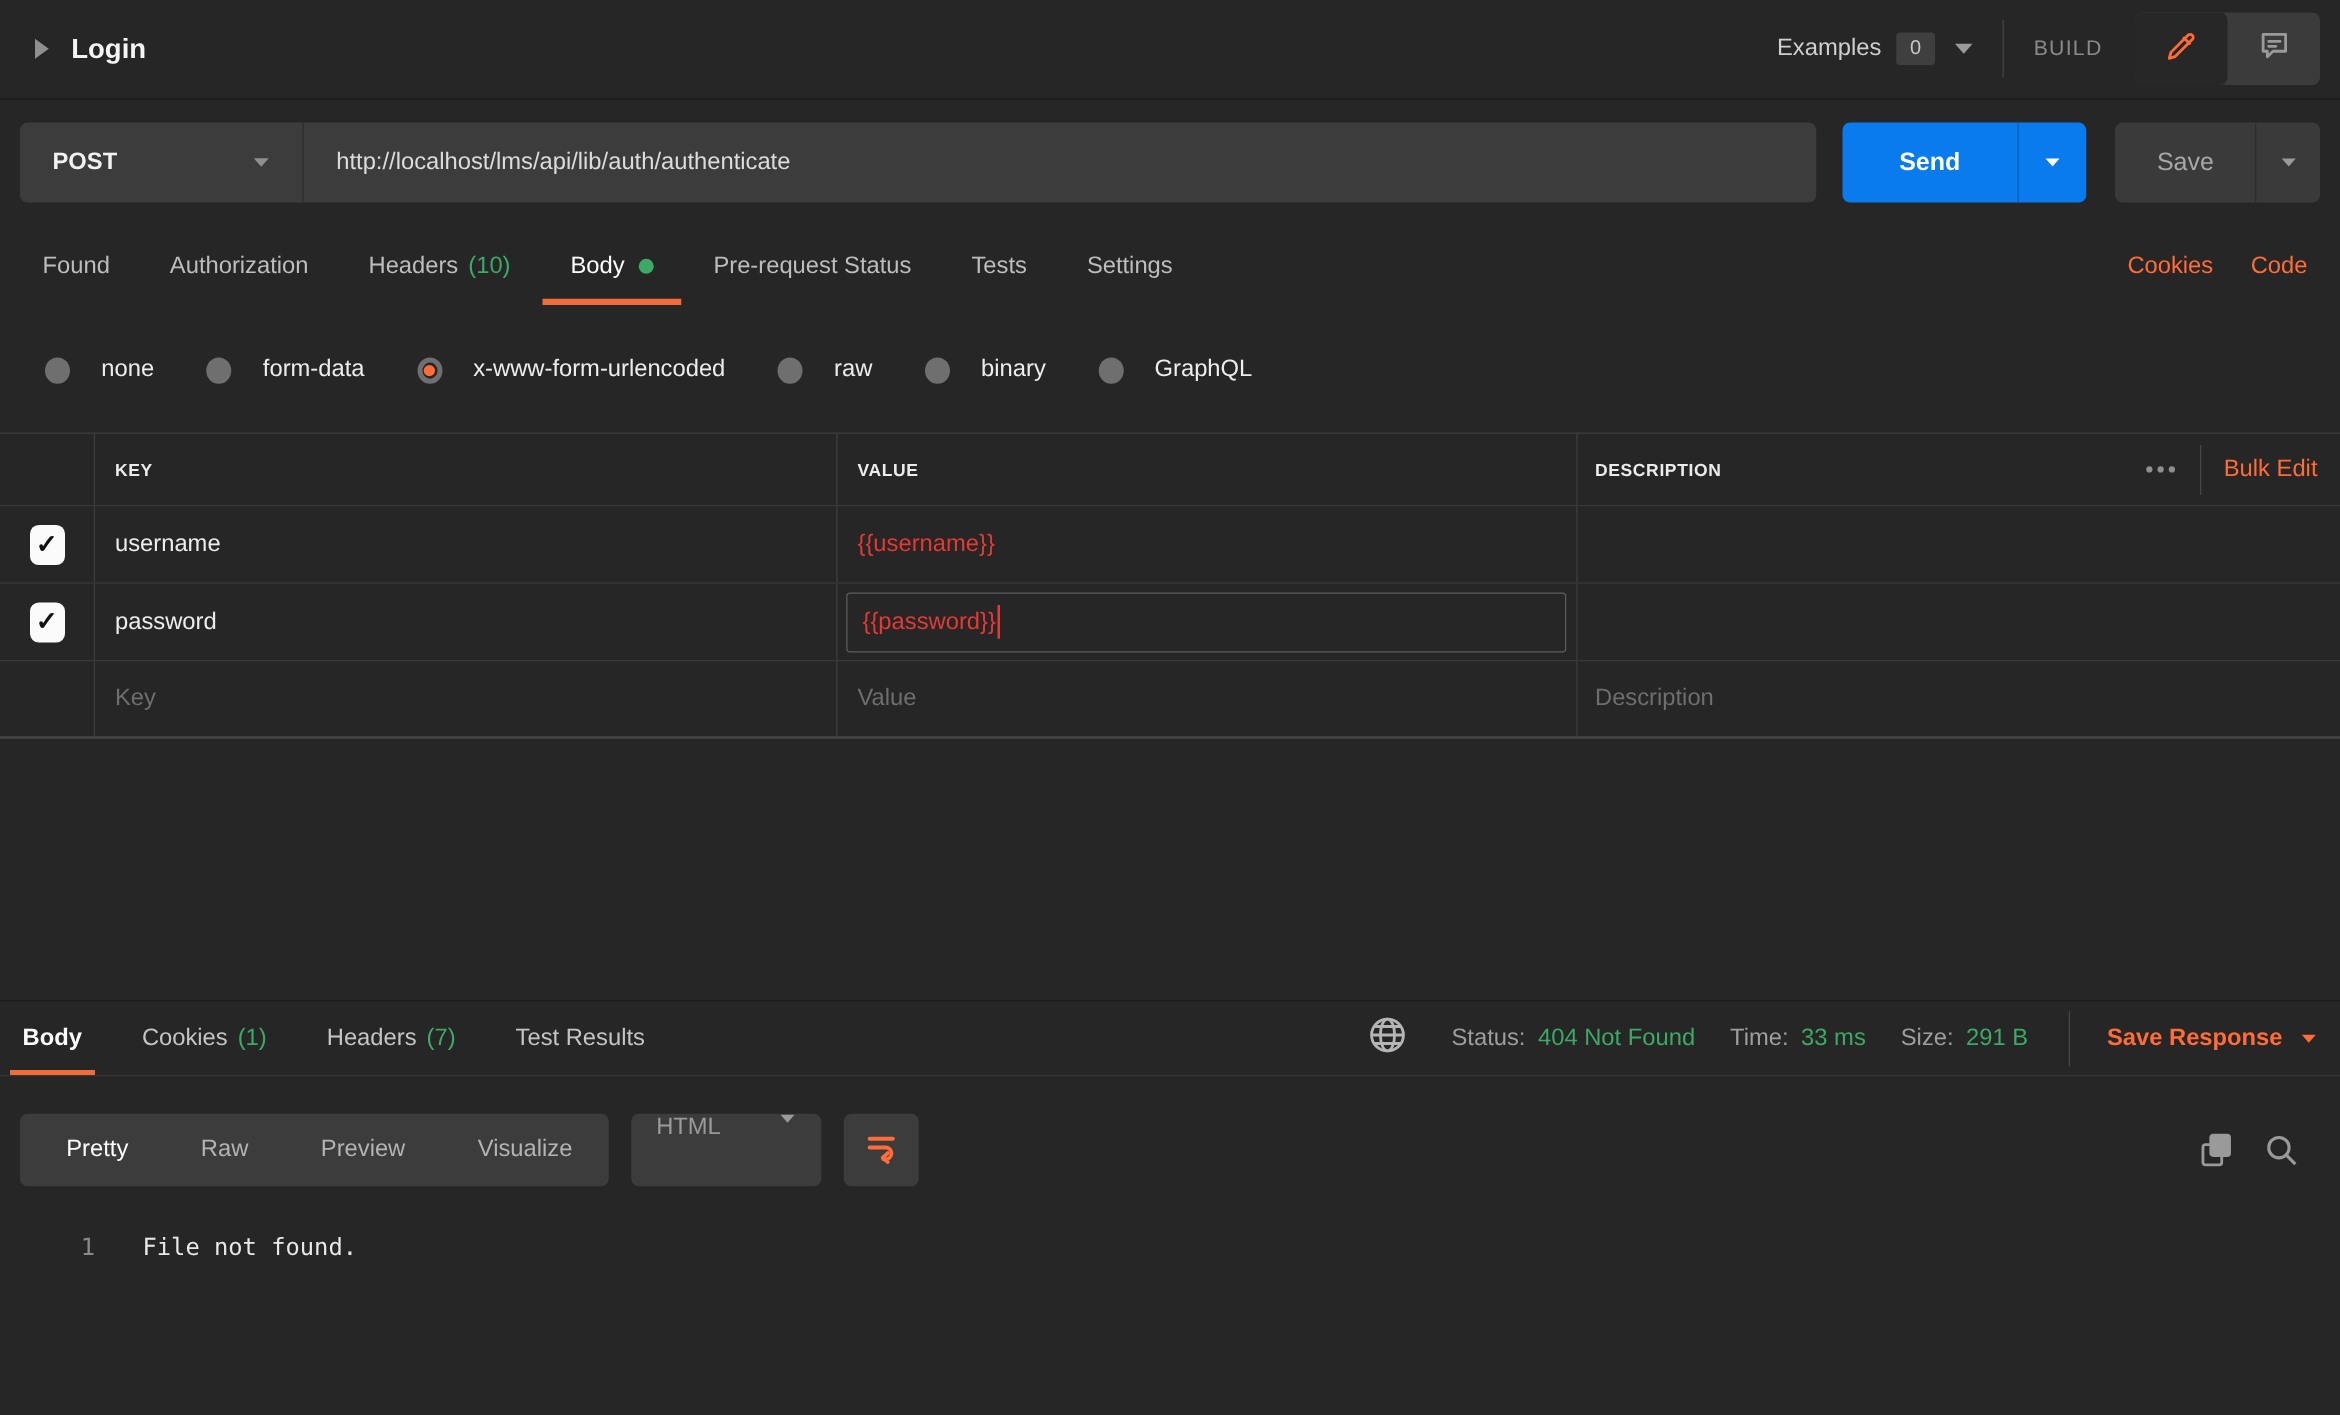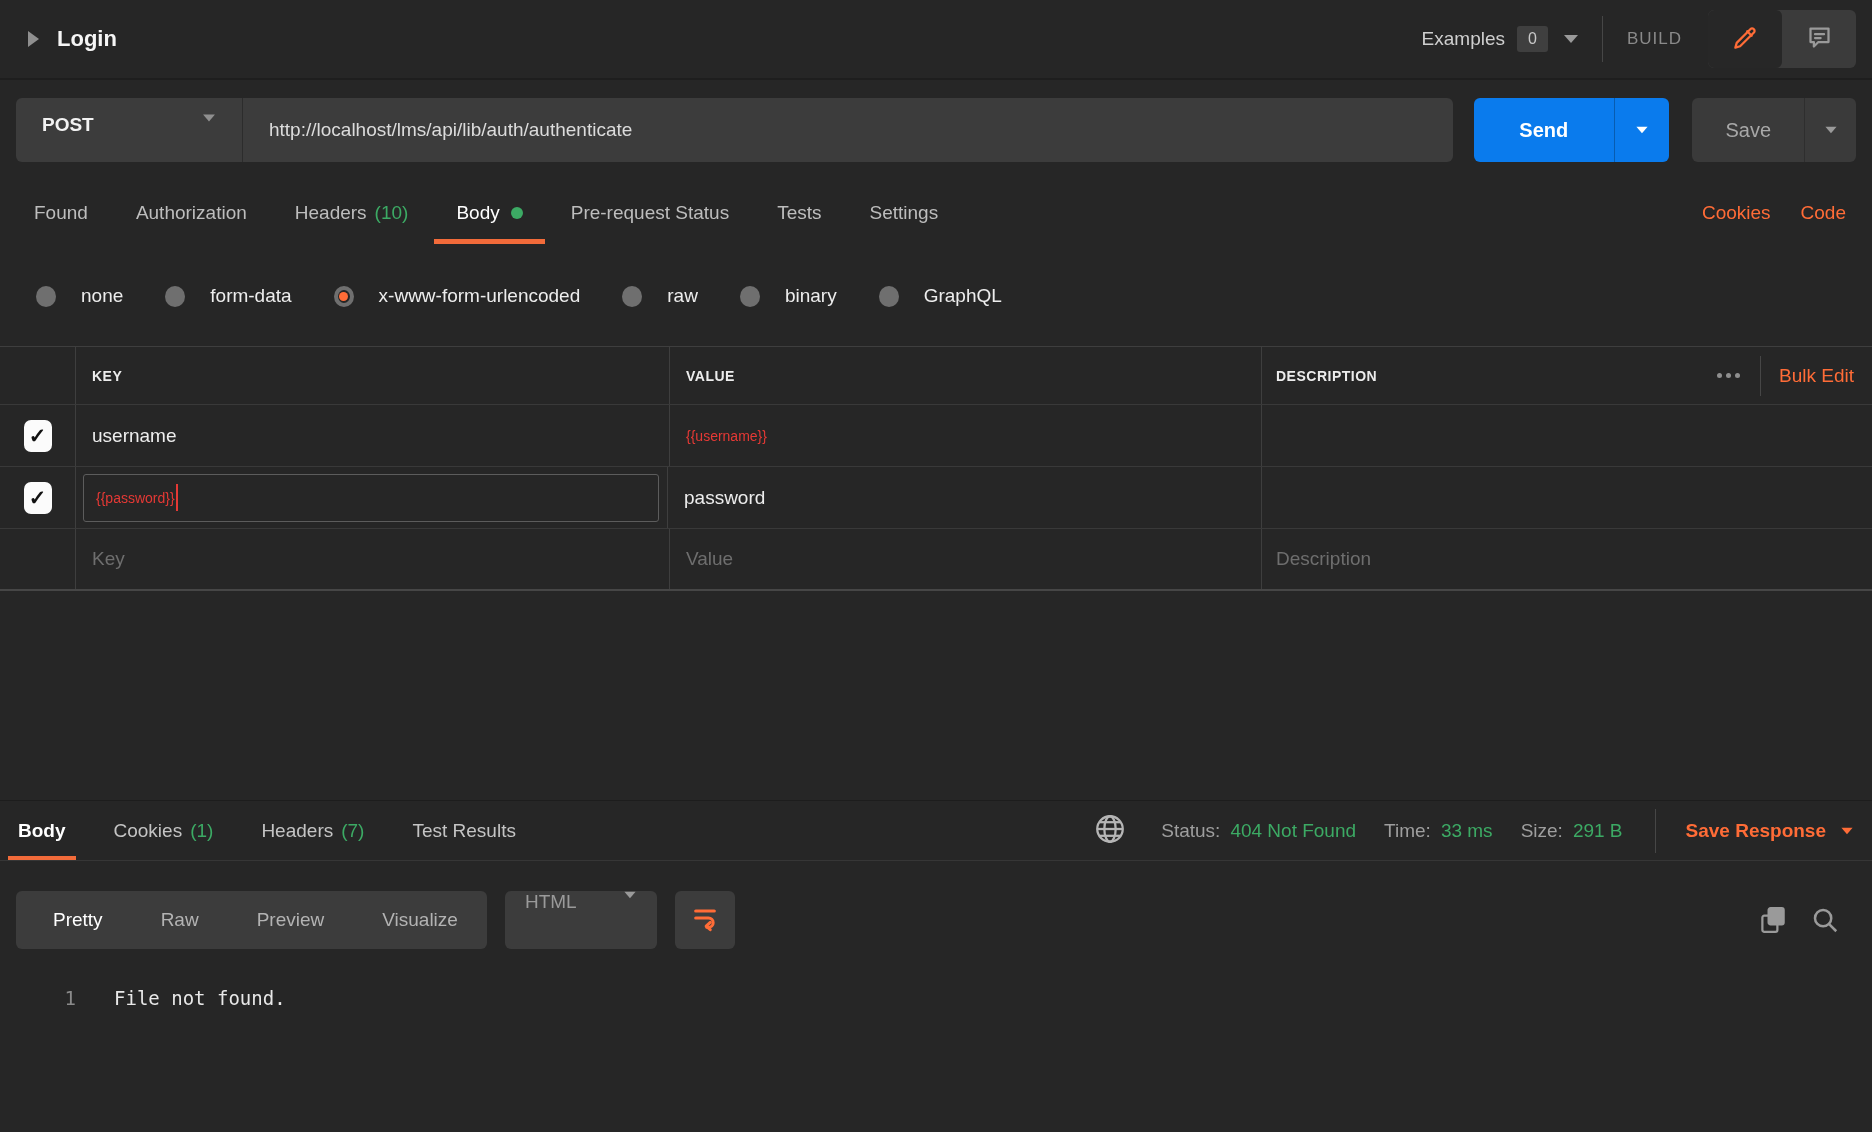--- a/index.html
+++ b/index.html
@@ -24,21 +24,21 @@
   .examples-caret{margin-left:16px;}
   .v-divider{width:1px; height:46px; background:#464646; margin:0 24px;}
   .build-label{font-size:17px; letter-spacing:1px; color:#8a8a8a;}
   .mode-group{margin-left:26px; background:#3b3b3b; border-radius:6px; display:flex; height:58px; overflow:hidden;}
   .mode-btn{width:74px; display:flex; align-items:center; justify-content:center; cursor:pointer;}
   .mode-btn.active{background:#272727; border-radius:6px;}
 
   
   .urlrow{flex:0 0 auto; display:flex; align-items:center; margin:18px 16px 0 16px; height:64px;}
   .url-input{flex:0 0 auto; width:1437px; height:64px; background:var(--panel); border-radius:6px; display:flex; align-items:center; overflow:hidden;}
-  .method{width:226px; flex:0 0 auto; height:100%; display:flex; padding:16px 26px; cursor:pointer; position:relative;}
+  .method{width:226px; flex:0 0 auto; height:100%; display:flex; align-items:center; padding:16px 26px; cursor:pointer; position:relative;}
   .method-label{font-size:19px; font-weight:bold; color:#f2f2f2;}
   .method .caret{margin-left:auto; border-top-color:#8f8f8f; transform:scale(.85);}
   .url-sep{width:1px; height:100%; background:#2c2c2c;}
   .url-text{flex:1; font-size:19px; color:#dcdcdc; padding:0 26px; white-space:nowrap; overflow:hidden; cursor:text;}
   .send-btn{margin-left:21px; height:64px; border-radius:6px; overflow:hidden; display:flex; background:var(--blue); cursor:pointer;}
   .send-main{width:140px; display:flex; align-items:center; justify-content:center; font-size:20px; font-weight:bold; color:#fff;}
   .send-caret{width:56px; display:flex; align-items:center; justify-content:center; border-left:1px solid rgba(0,0,0,.25);}
   .send-caret .caret{border-top-color:#fff; transform:scale(.8);}
   .save-btn{margin-left:23px; height:64px; border-radius:6px; overflow:hidden; display:flex; background:var(--panel2); cursor:pointer;}
   .save-main{width:112px; display:flex; align-items:center; justify-content:center; font-size:20px; color:#a8a8a8;}
@@ -69,21 +69,21 @@
   .prow.last{border-bottom:2px solid #464646;}
   .cell{display:flex; align-items:center;}
   .c-check{width:76px; flex:0 0 auto; border-right:1px solid var(--line); justify-content:center;}
   .c-key{width:594px; flex:0 0 auto; border-right:1px solid var(--line); padding-left:16px;}
   .c-val{width:592px; flex:0 0 auto; border-right:1px solid var(--line); padding-left:16px;}
   .c-desc{flex:1; padding-left:14px;}
   .hrow{height:58px;}
   .drow{height:62px;}
   .col-h{font-size:14px; font-weight:bold; letter-spacing:.5px; color:#ececec;}
   .cell-text{font-size:19px; color:#ededed;}
-  .var-text{font-size:14px; color:var(--red);}
+  .var-text{font-size:19px; color:var(--red);}
   .checkbox{width:28px; height:32px; background:#fbfbfb; border-radius:7px; display:flex; align-items:center; justify-content:center; cursor:pointer;}
   .checkbox::after{content:"\2713"; color:#111; font-size:21px; font-weight:bold;}
   .desc-tools{margin-left:auto; display:flex; align-items:center; padding-right:18px;}
   .dots{display:flex; gap:4px; cursor:pointer; padding:8px 2px;}
   .dots i{width:5px; height:5px; border-radius:50%; background:#8f8f8f;}
   .desc-tools .v-divider{height:40px; margin:0 18px;}
   .bulk-edit{font-size:19px; color:var(--orange); cursor:pointer;}
   .val-inputbox{margin:7px 8px 7px 7px; width:578px; height:48px; border:1px solid #5c5c5c; border-radius:3px; display:flex; align-items:center; padding-left:12px; cursor:text;}
   .cursor-bar{display:inline-block; width:2px; height:27px; background:var(--red); margin-left:1px; vertical-align:middle;}
   .placeholder{font-size:19px; color:var(--dim);}
@@ -269,28 +269,28 @@
       <div class="cell c-val">
         <span class="var-text">{{username}}</span>
       </div>
       <div class="cell c-desc"></div>
     </div>
 
     <div class="prow drow">
       <div class="cell c-check">
         <span class="checkbox"></span>
       </div>
+      <div class="cell c-key">
+        <span class="cell-text">password</span>
+      </div>
       <div class="cell c-val" style="padding-left:0;">
         <div class="val-inputbox">
           <span class="var-text">{{password}}</span>
           <span class="cursor-bar"></span>
         </div>
-      </div>
-      <div class="cell c-key">
-        <span class="cell-text">password</span>
       </div>
       <div class="cell c-desc"></div>
     </div>
 
     <div class="prow drow last">
       <div class="cell c-check"></div>
       <div class="cell c-key">
         <span class="placeholder">Key</span>
       </div>
       <div class="cell c-val">

